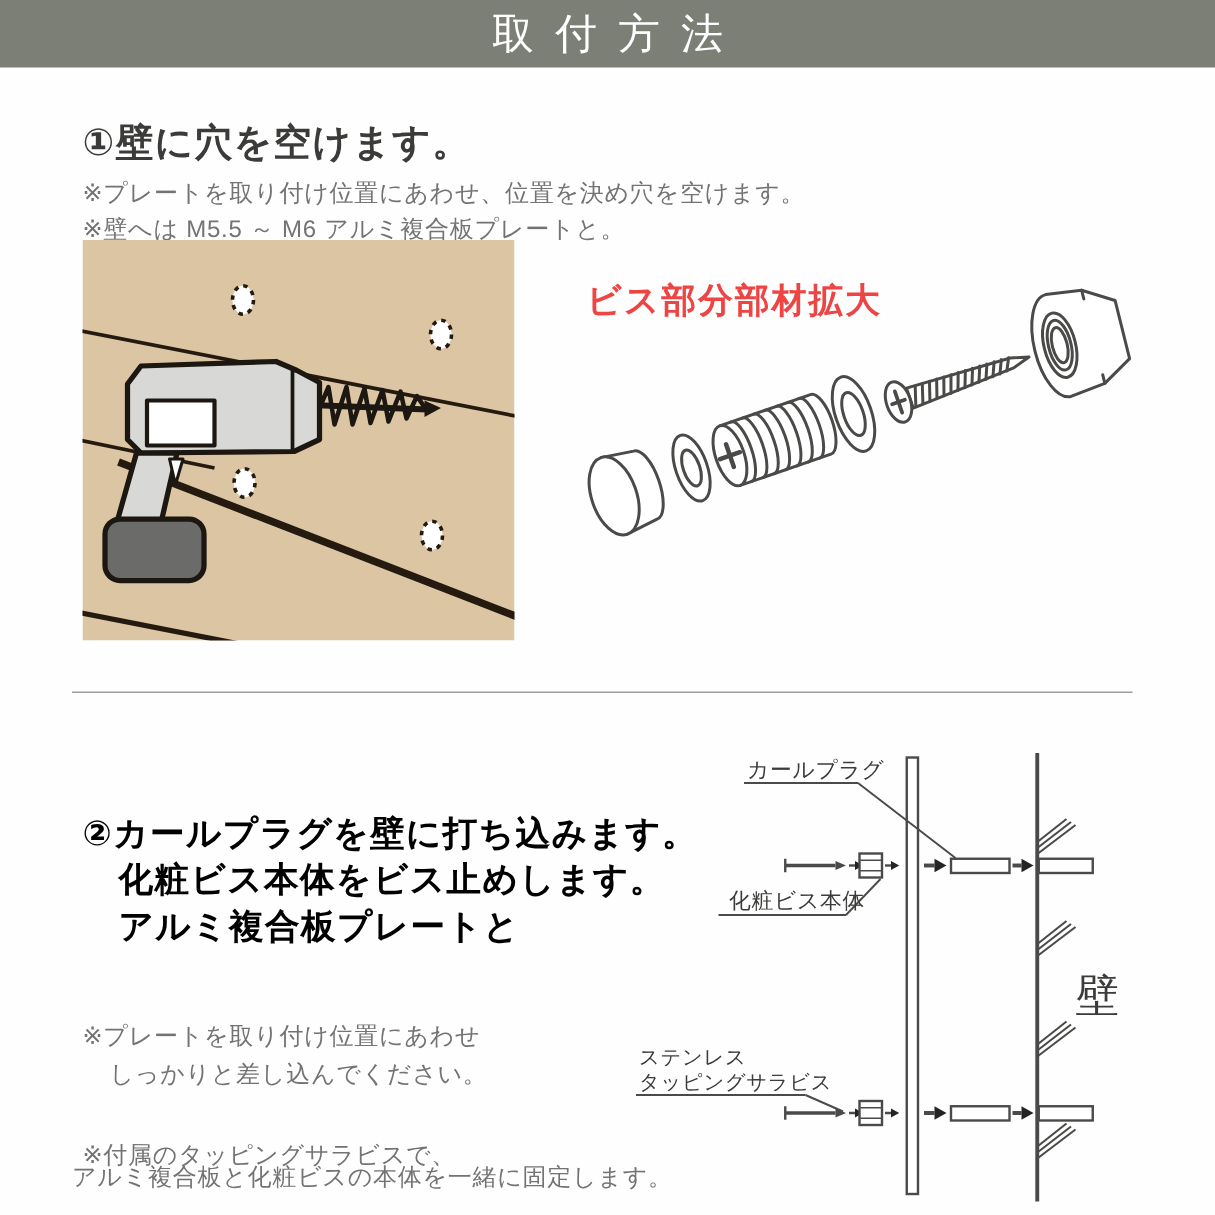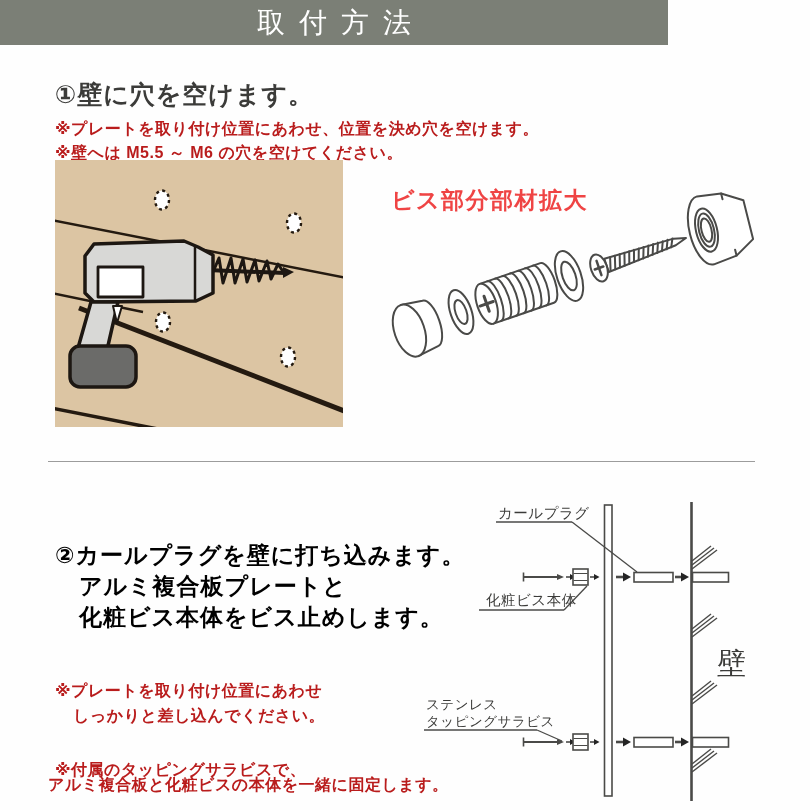--- a/index.html
+++ b/index.html
@@ -2,34 +2,34 @@
 <html><head>
 <meta charset="utf-8">
 <style>
   html,body{margin:0;padding:0;background:#ffffff;}
   .page{
     position:relative;width:810px;height:810px;overflow:hidden;
     background:#fefefe;color:#3b3b39;
     font-family:"Liberation Sans","DejaVu Sans",sans-serif;
   }
   .banner{
-    position:absolute;left:0;top:0;width:668px;height:45px;
+    position:absolute;left:0;top:0;width:810px;height:45px;
     background:#7b7f76;display:flex;align-items:center;justify-content:center;
   }
   .banner span{
     color:#ffffff;font-size:28px;font-weight:500;letter-spacing:14px;
     padding-left:14px;
   }
   .s1-heading{
     position:absolute;left:55px;top:61px;font-size:25px;font-weight:700;
     letter-spacing:1px;color:#3b3b39;
   }
   .note{
-    position:absolute;font-size:16px;font-weight:700;letter-spacing:.5px;
-    color:#b91c1c;white-space:nowrap;
+    position:absolute;font-size:16px;font-weight:400;letter-spacing:.5px;
+    color:#737373;white-space:nowrap;
   }
   .n1a{left:55px;top:103px;}
   .n1b{left:55px;top:127px;}
   .drill-wrap{position:absolute;left:55px;top:160px;width:288px;height:267px;}
   .exploded-title{
     position:absolute;left:391px;top:166px;font-size:23px;font-weight:700;
     letter-spacing:1.5px;color:#ef4444;
   }
   .exploded-wrap{position:absolute;left:385px;top:182px;width:405px;height:200px;}
   .divider{
@@ -53,21 +53,21 @@
 <body>
 
 <div class="page">
 
   <header class="banner">
     <span>取付方法</span>
   </header>
 
   <h1 class="s1-heading">①壁に穴を空けます。</h1>
   <p class="note n1a">※プレートを取り付け位置にあわせ、位置を決め穴を空けます。</p>
-  <p class="note n1b">※壁へは M5.5 ～ M6 の穴を空けてください。</p>
+  <p class="note n1b">※壁へは M5.5 ～ M6 アルミ複合板プレートと。</p>
 
   <div class="drill-wrap">
     <svg width="288" height="267" viewBox="0 0 288 267">
       <rect x="0" y="0" width="288" height="267" fill="#dcc5a3"></rect>
       <g stroke="#241a10">
         <line x1="-4" y1="60" x2="292" y2="118" stroke-width="2.5"></line>
         <line x1="-4" y1="133" x2="88" y2="152" stroke-width="2.5"></line>
         <line x1="24" y1="148" x2="292" y2="252" stroke-width="5"></line>
         <line x1="-4" y1="248" x2="108" y2="270" stroke-width="3.5"></line>
       </g>
@@ -161,22 +161,22 @@
           <ellipse cx="-17" cy="0" rx="5" ry="12"></ellipse>
         </g>
       </g>
     </svg>
   </div>
 
   <div class="divider"></div>
 
   <div class="s2-heading">
     <div>②カールプラグを壁に打ち込みます。</div>
+    <div class="ind">化粧ビス本体をビス止めします。</div>
     <div class="ind">アルミ複合板プレートと</div>
-    <div class="ind">化粧ビス本体をビス止めします。</div>
   </div>
 
   <p class="note n2a1">※プレートを取り付け位置にあわせ</p>
   <p class="note n2a2">しっかりと差し込んでください。</p>
   <p class="note n2b1">※付属のタッピングサラビスで、</p>
   <p class="note n2b2">アルミ複合板と化粧ビスの本体を一緒に固定します。</p>
 
   <div class="diagram2-wrap">
     <svg width="365" height="312" viewBox="400 495 365 312">
       <g stroke="#4a4a48" fill="none">

